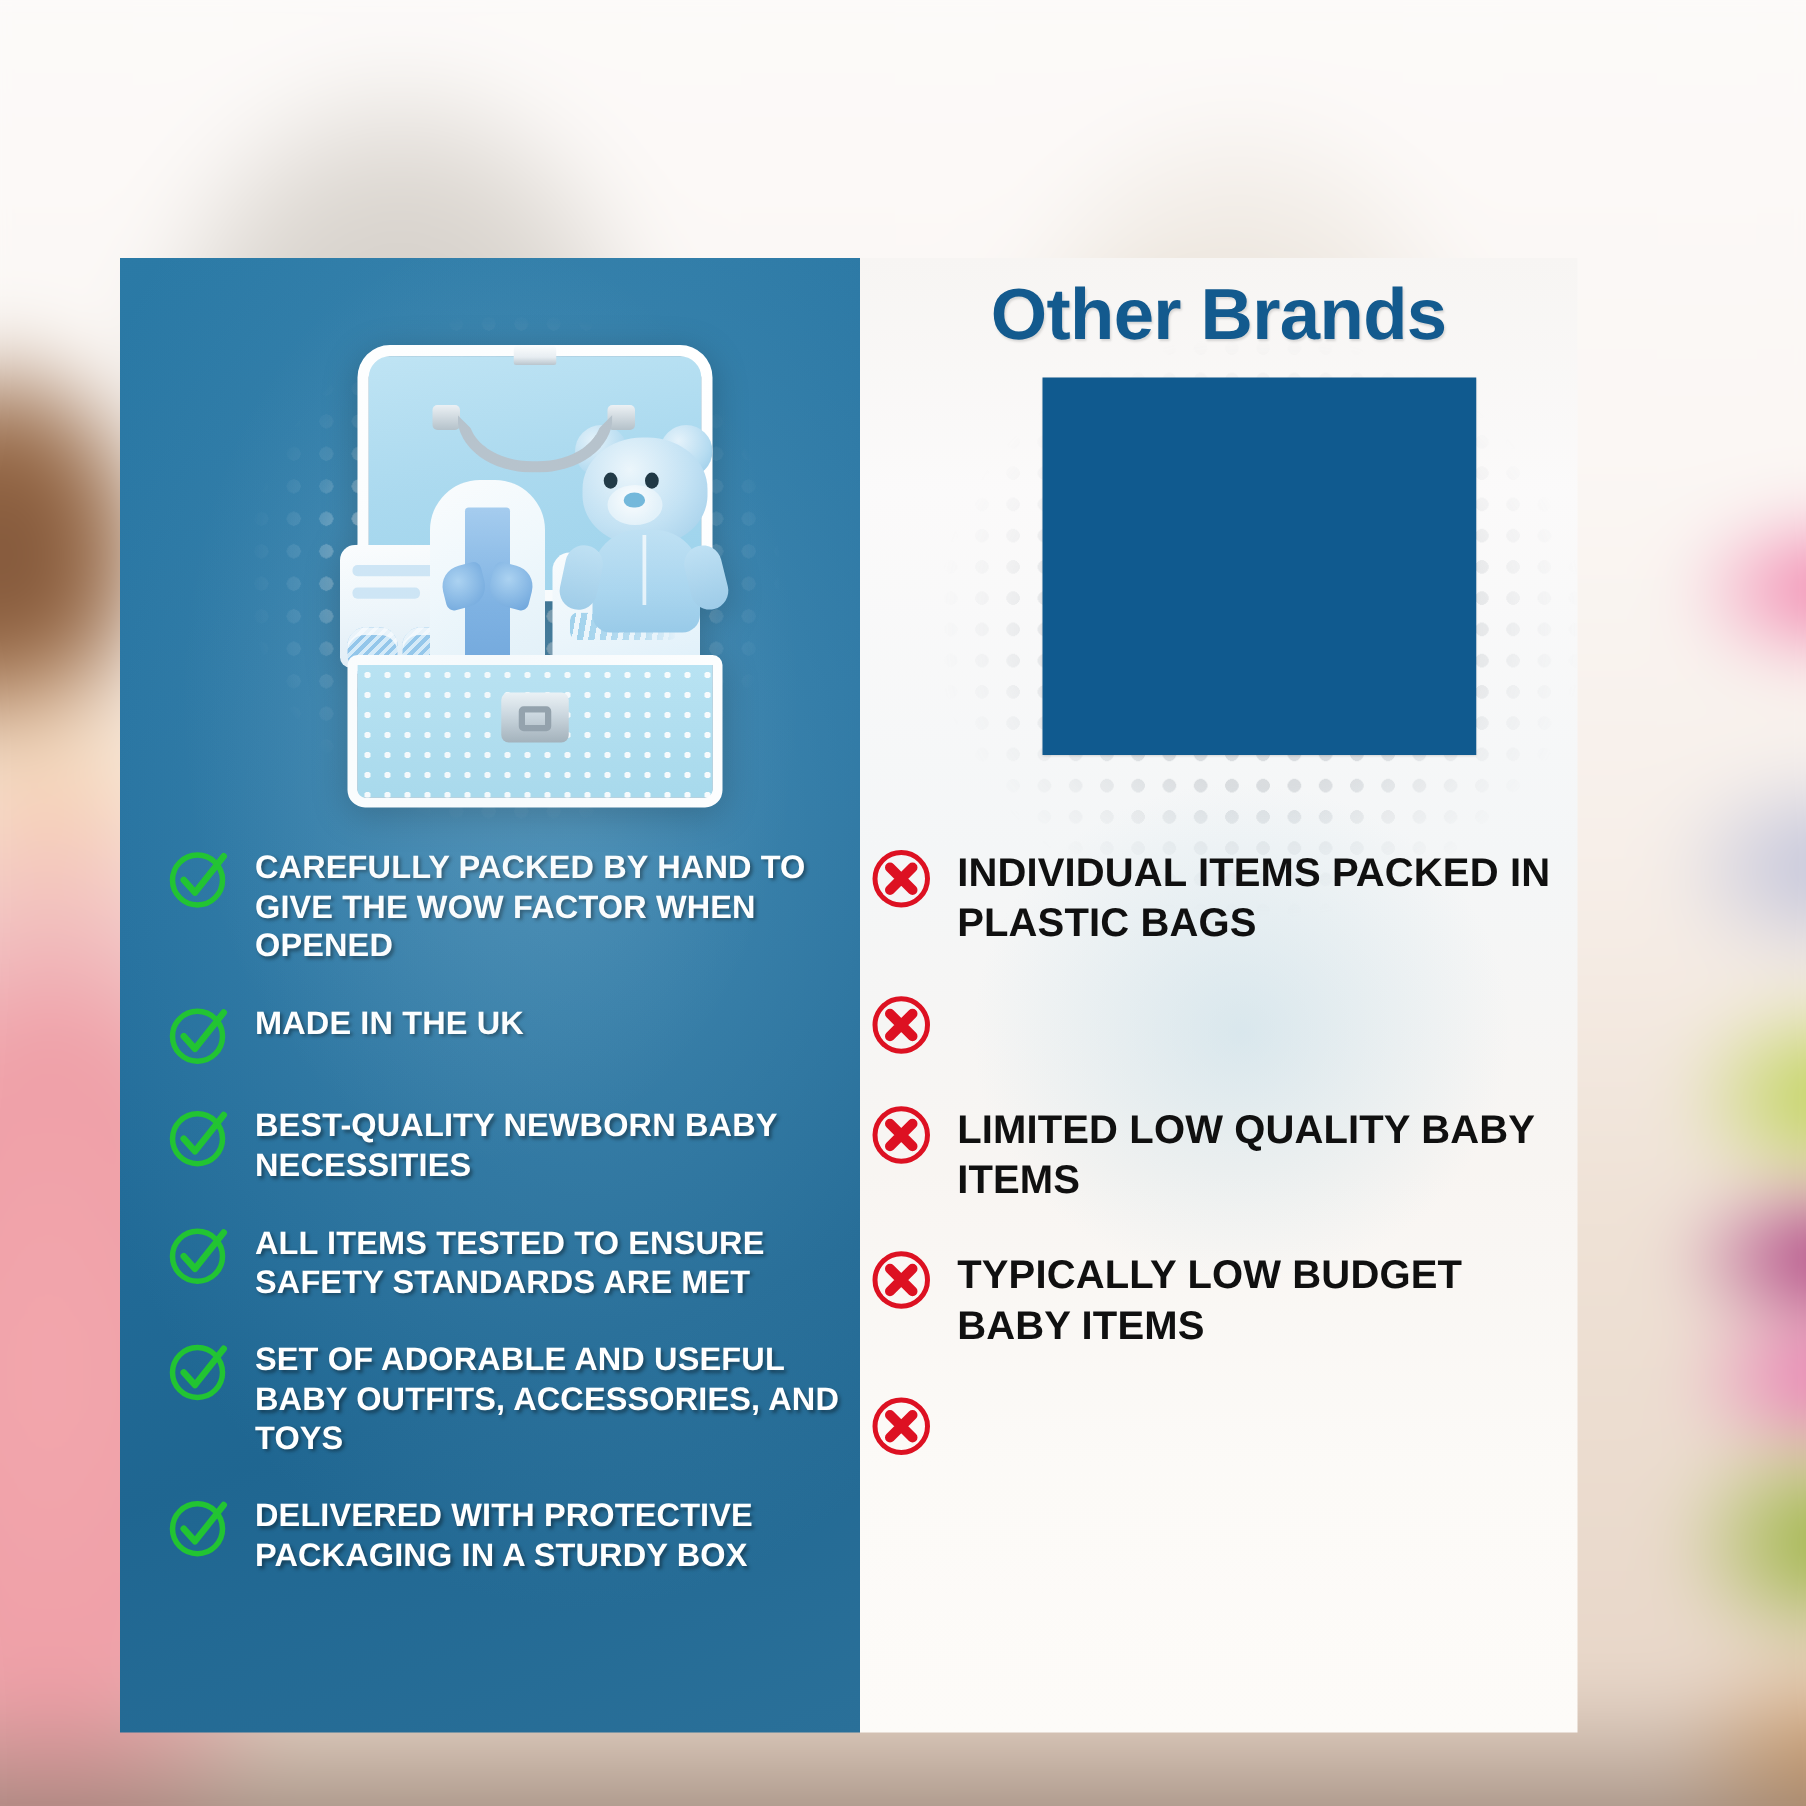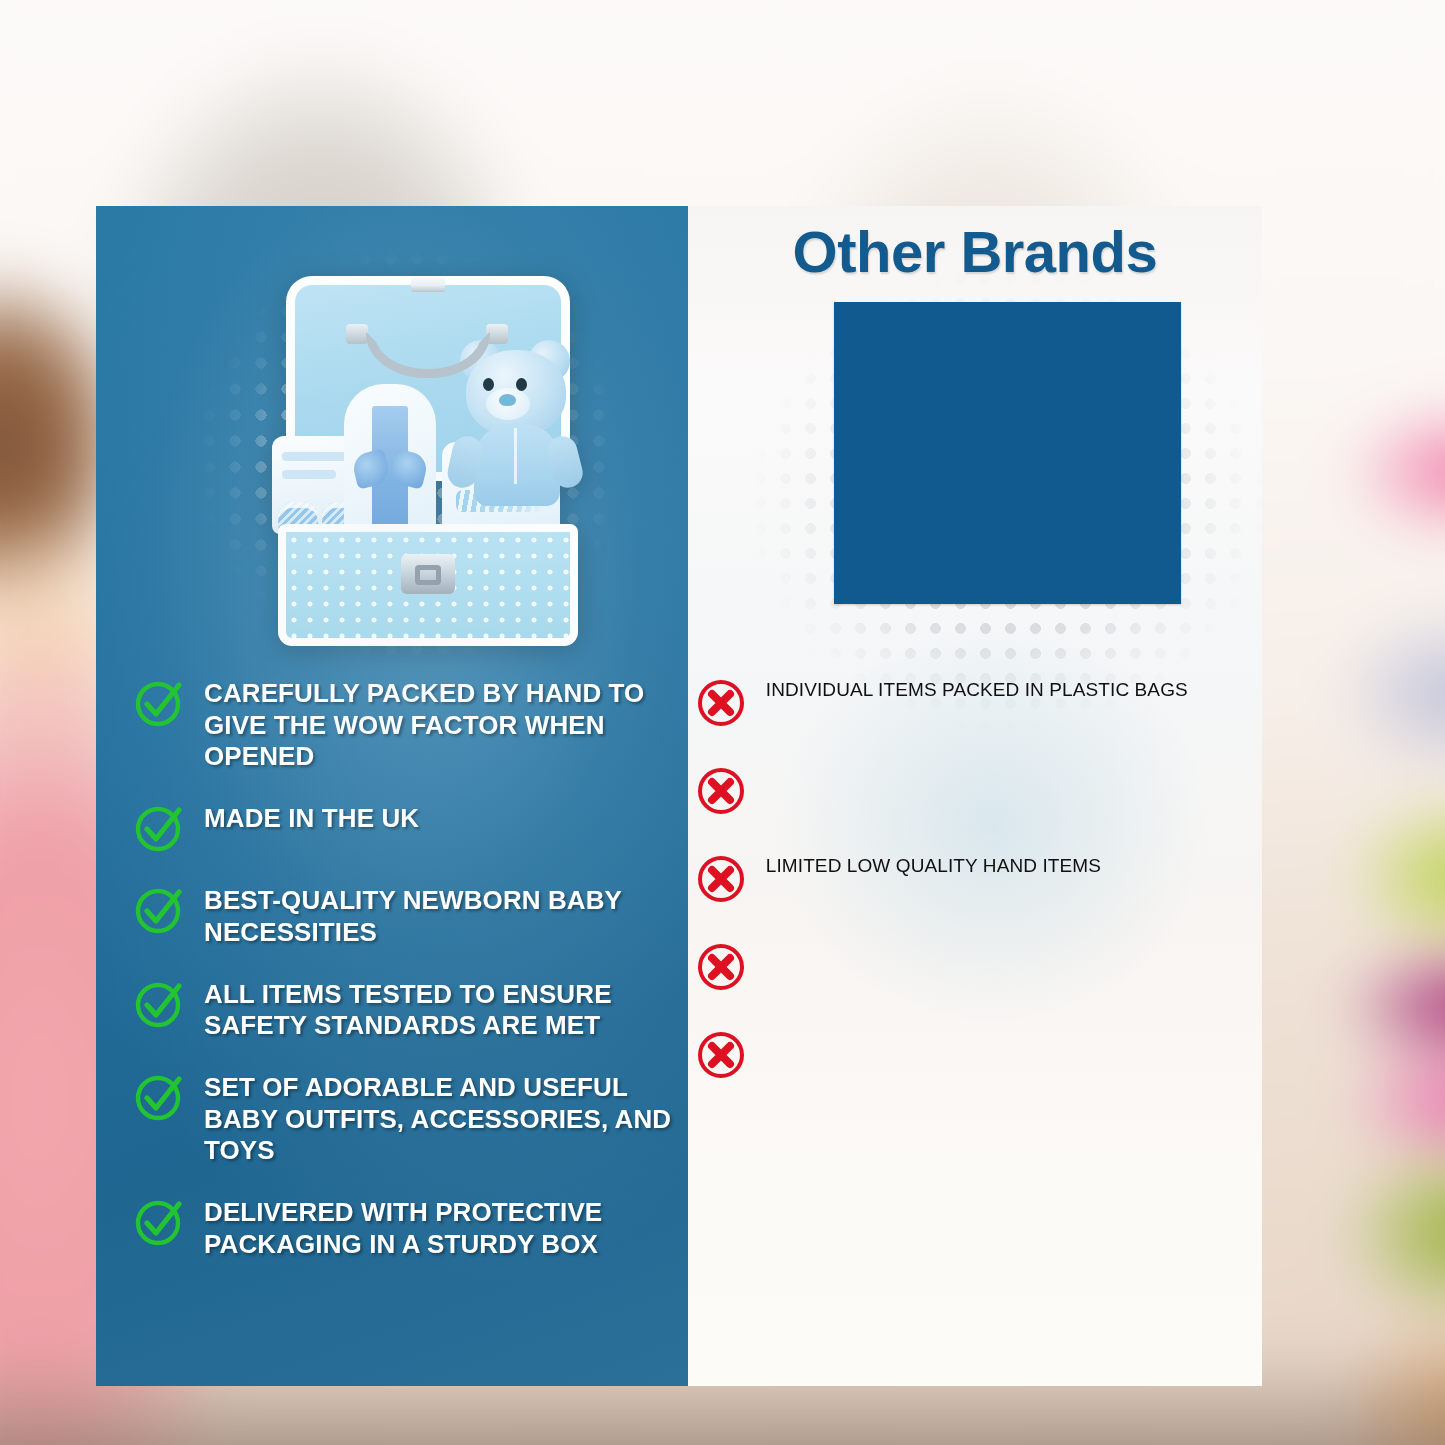--- a/index.html
+++ b/index.html
@@ -435,22 +435,22 @@
 
   .list-right {
     position: absolute;
     z-index: 3;
     left: 6px;
     top: 468px;
     right: 14px;
   }
   .txt-right {
     color: #101010;
-    font-size: 19px;
-    font-weight: normal;
+    font-size: 32px;
+    font-weight: bold;
     line-height: 1.26;
     letter-spacing: 0.1px;
     padding-top: 4px;
   }
   .row.r { margin-bottom: 32px; }
 </style>
 </head>
 <body>
 
 <div id="stage">
@@ -614,31 +614,32 @@
           </span>
         </div>
 
         <div class="row r">
           <span class="mark">
             <svg viewBox="0 0 54 54">
               <circle cx="27" cy="27" r="21" fill="none" stroke="#dd1122" stroke-width="4"></circle>
               <path d="M18 18 L36 36 M36 18 L18 36" fill="none" stroke="#dd1122" stroke-width="8" stroke-linecap="round"></path>
             </svg>
           </span>
-          <div class="txt-right">LIMITED LOW QUALITY HAND ITEMS</div>
+          <div class="txt-right">LIMITED LOW QUALITY BABY ITEMS</div>
         </div>
 
 
         <div class="row r">
           <span class="mark">
             <svg viewBox="0 0 54 54">
               <circle cx="27" cy="27" r="21" fill="none" stroke="#dd1122" stroke-width="4"></circle>
               <path d="M18 18 L36 36 M36 18 L18 36" fill="none" stroke="#dd1122" stroke-width="8" stroke-linecap="round"></path>
             </svg>
           </span>
+          <div class="txt-right">TYPICALLY LOW BUDGET BABY ITEMS</div>
         </div>
 
         <div class="row r">
           <span class="mark">
             <svg viewBox="0 0 54 54">
               <circle cx="27" cy="27" r="21" fill="none" stroke="#dd1122" stroke-width="4"></circle>
               <path d="M18 18 L36 36 M36 18 L18 36" fill="none" stroke="#dd1122" stroke-width="8" stroke-linecap="round"></path>
             </svg>
           </span>
         </div>

